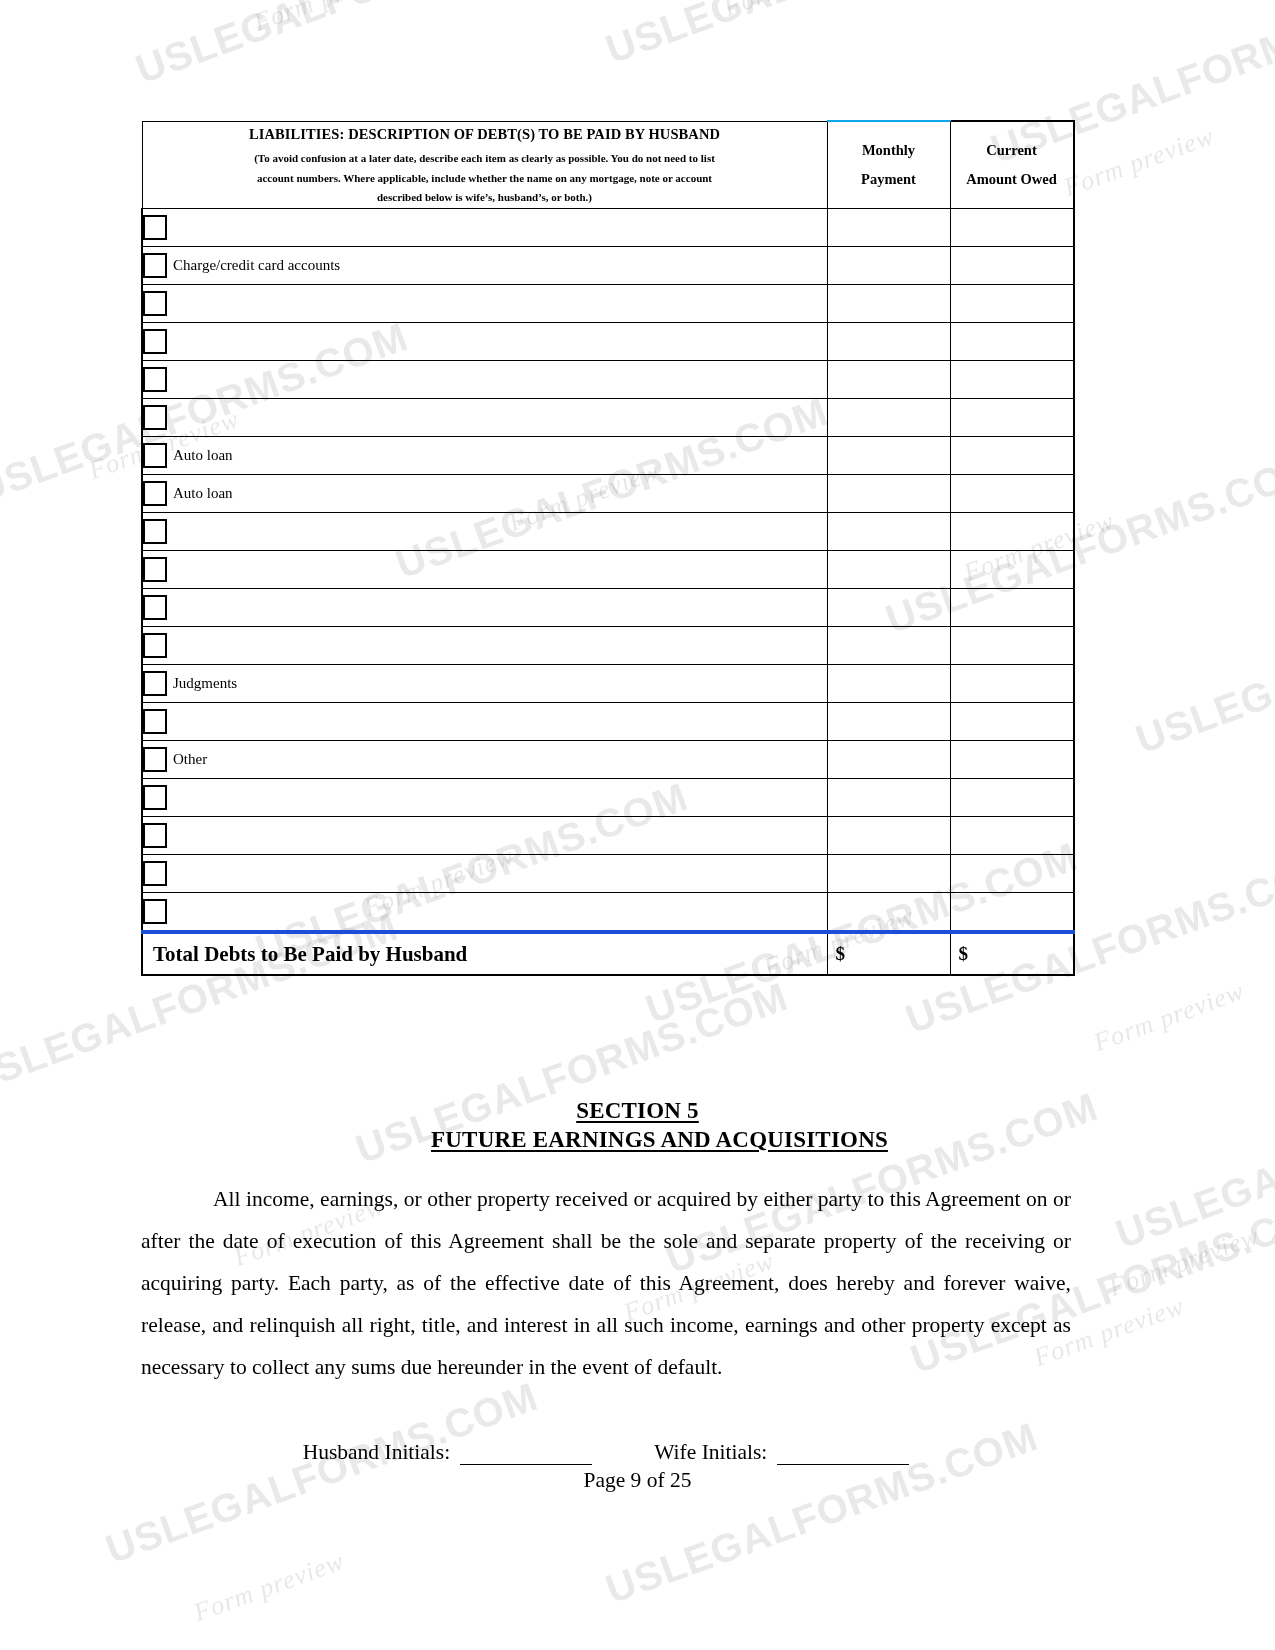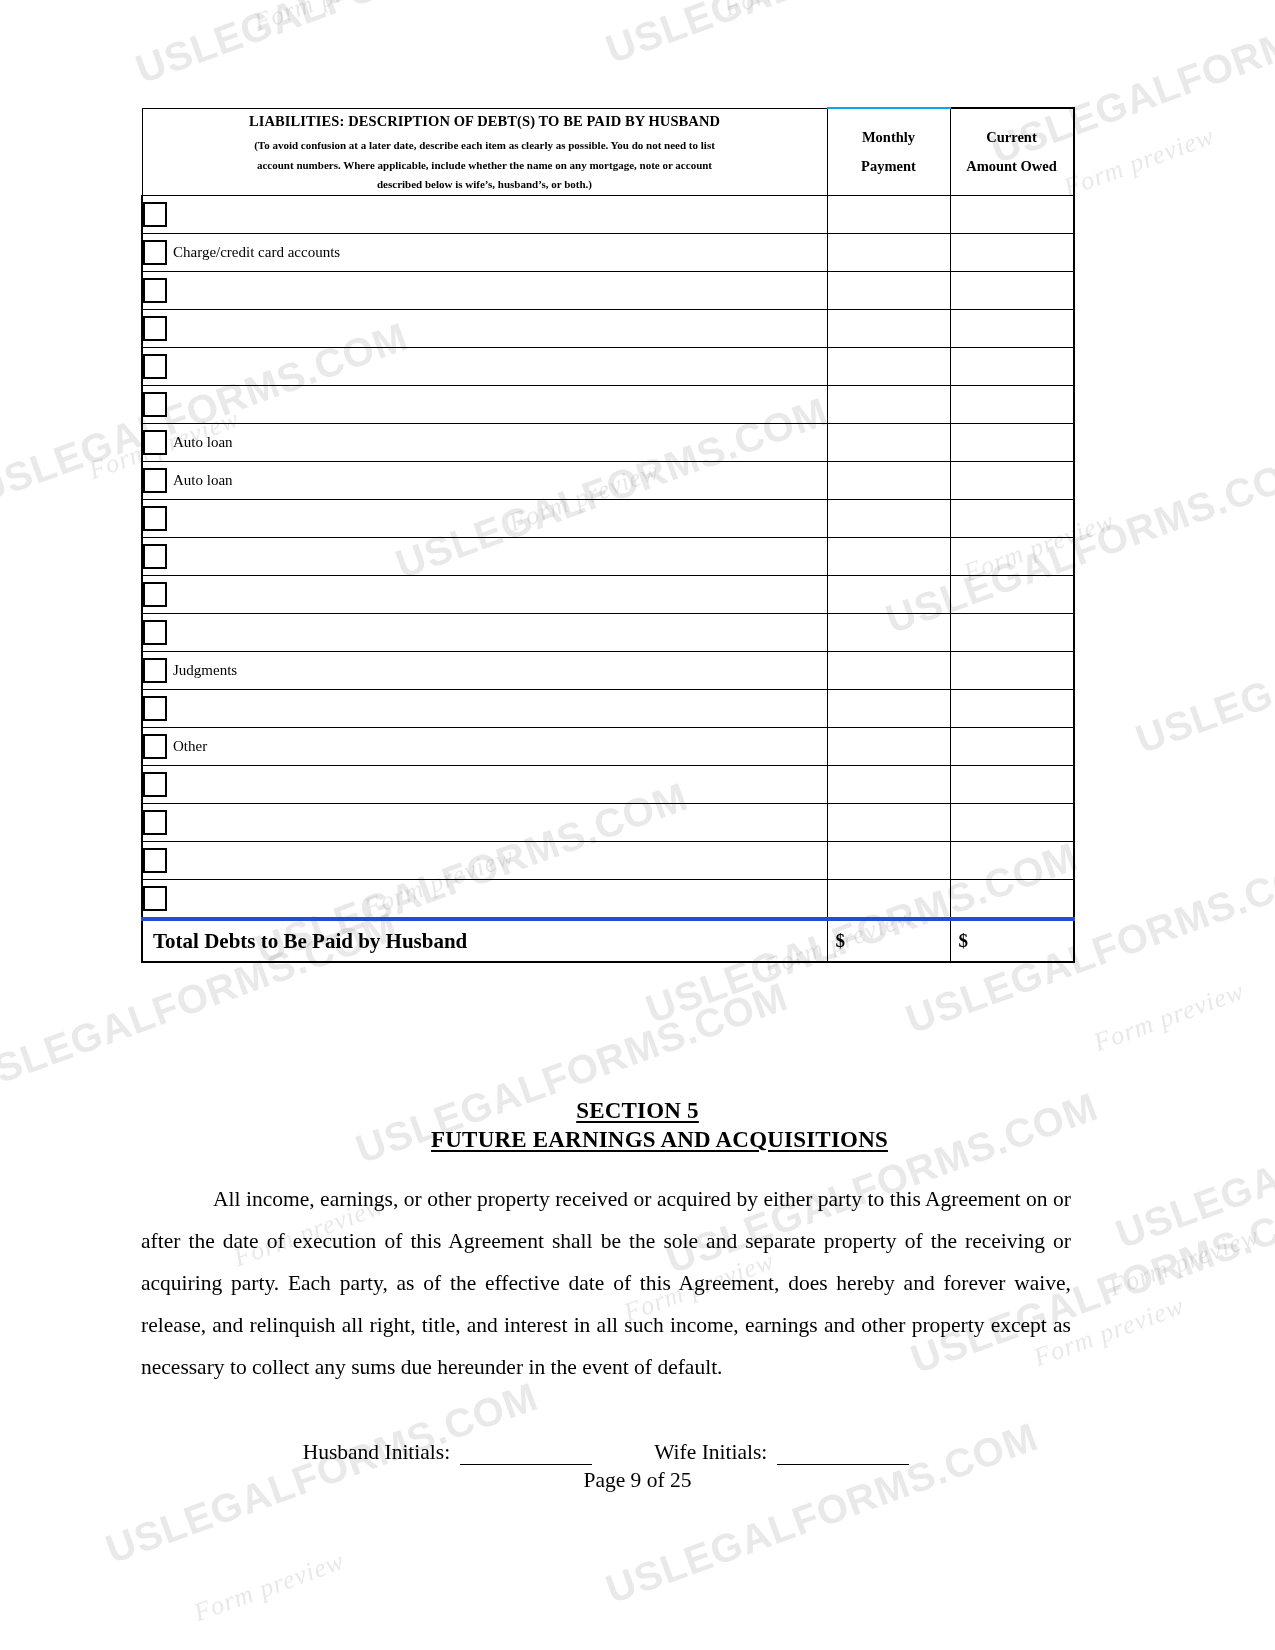--- a/index.html
+++ b/index.html
@@ -46,21 +46,21 @@
   #page {
     position: absolute;
     inset: 0;
     z-index: 10;
   }
 
   
   .table-wrap {
     position: absolute;
     left: 141px;
-    top: 107px;
+    top: 120px;
     width: 930px;
   }
   table.liab {
     width: 930px;
     border-collapse: collapse;
     table-layout: fixed;
   }
   table.liab td, table.liab th {
     border: 1px solid #000;
     padding: 0;

